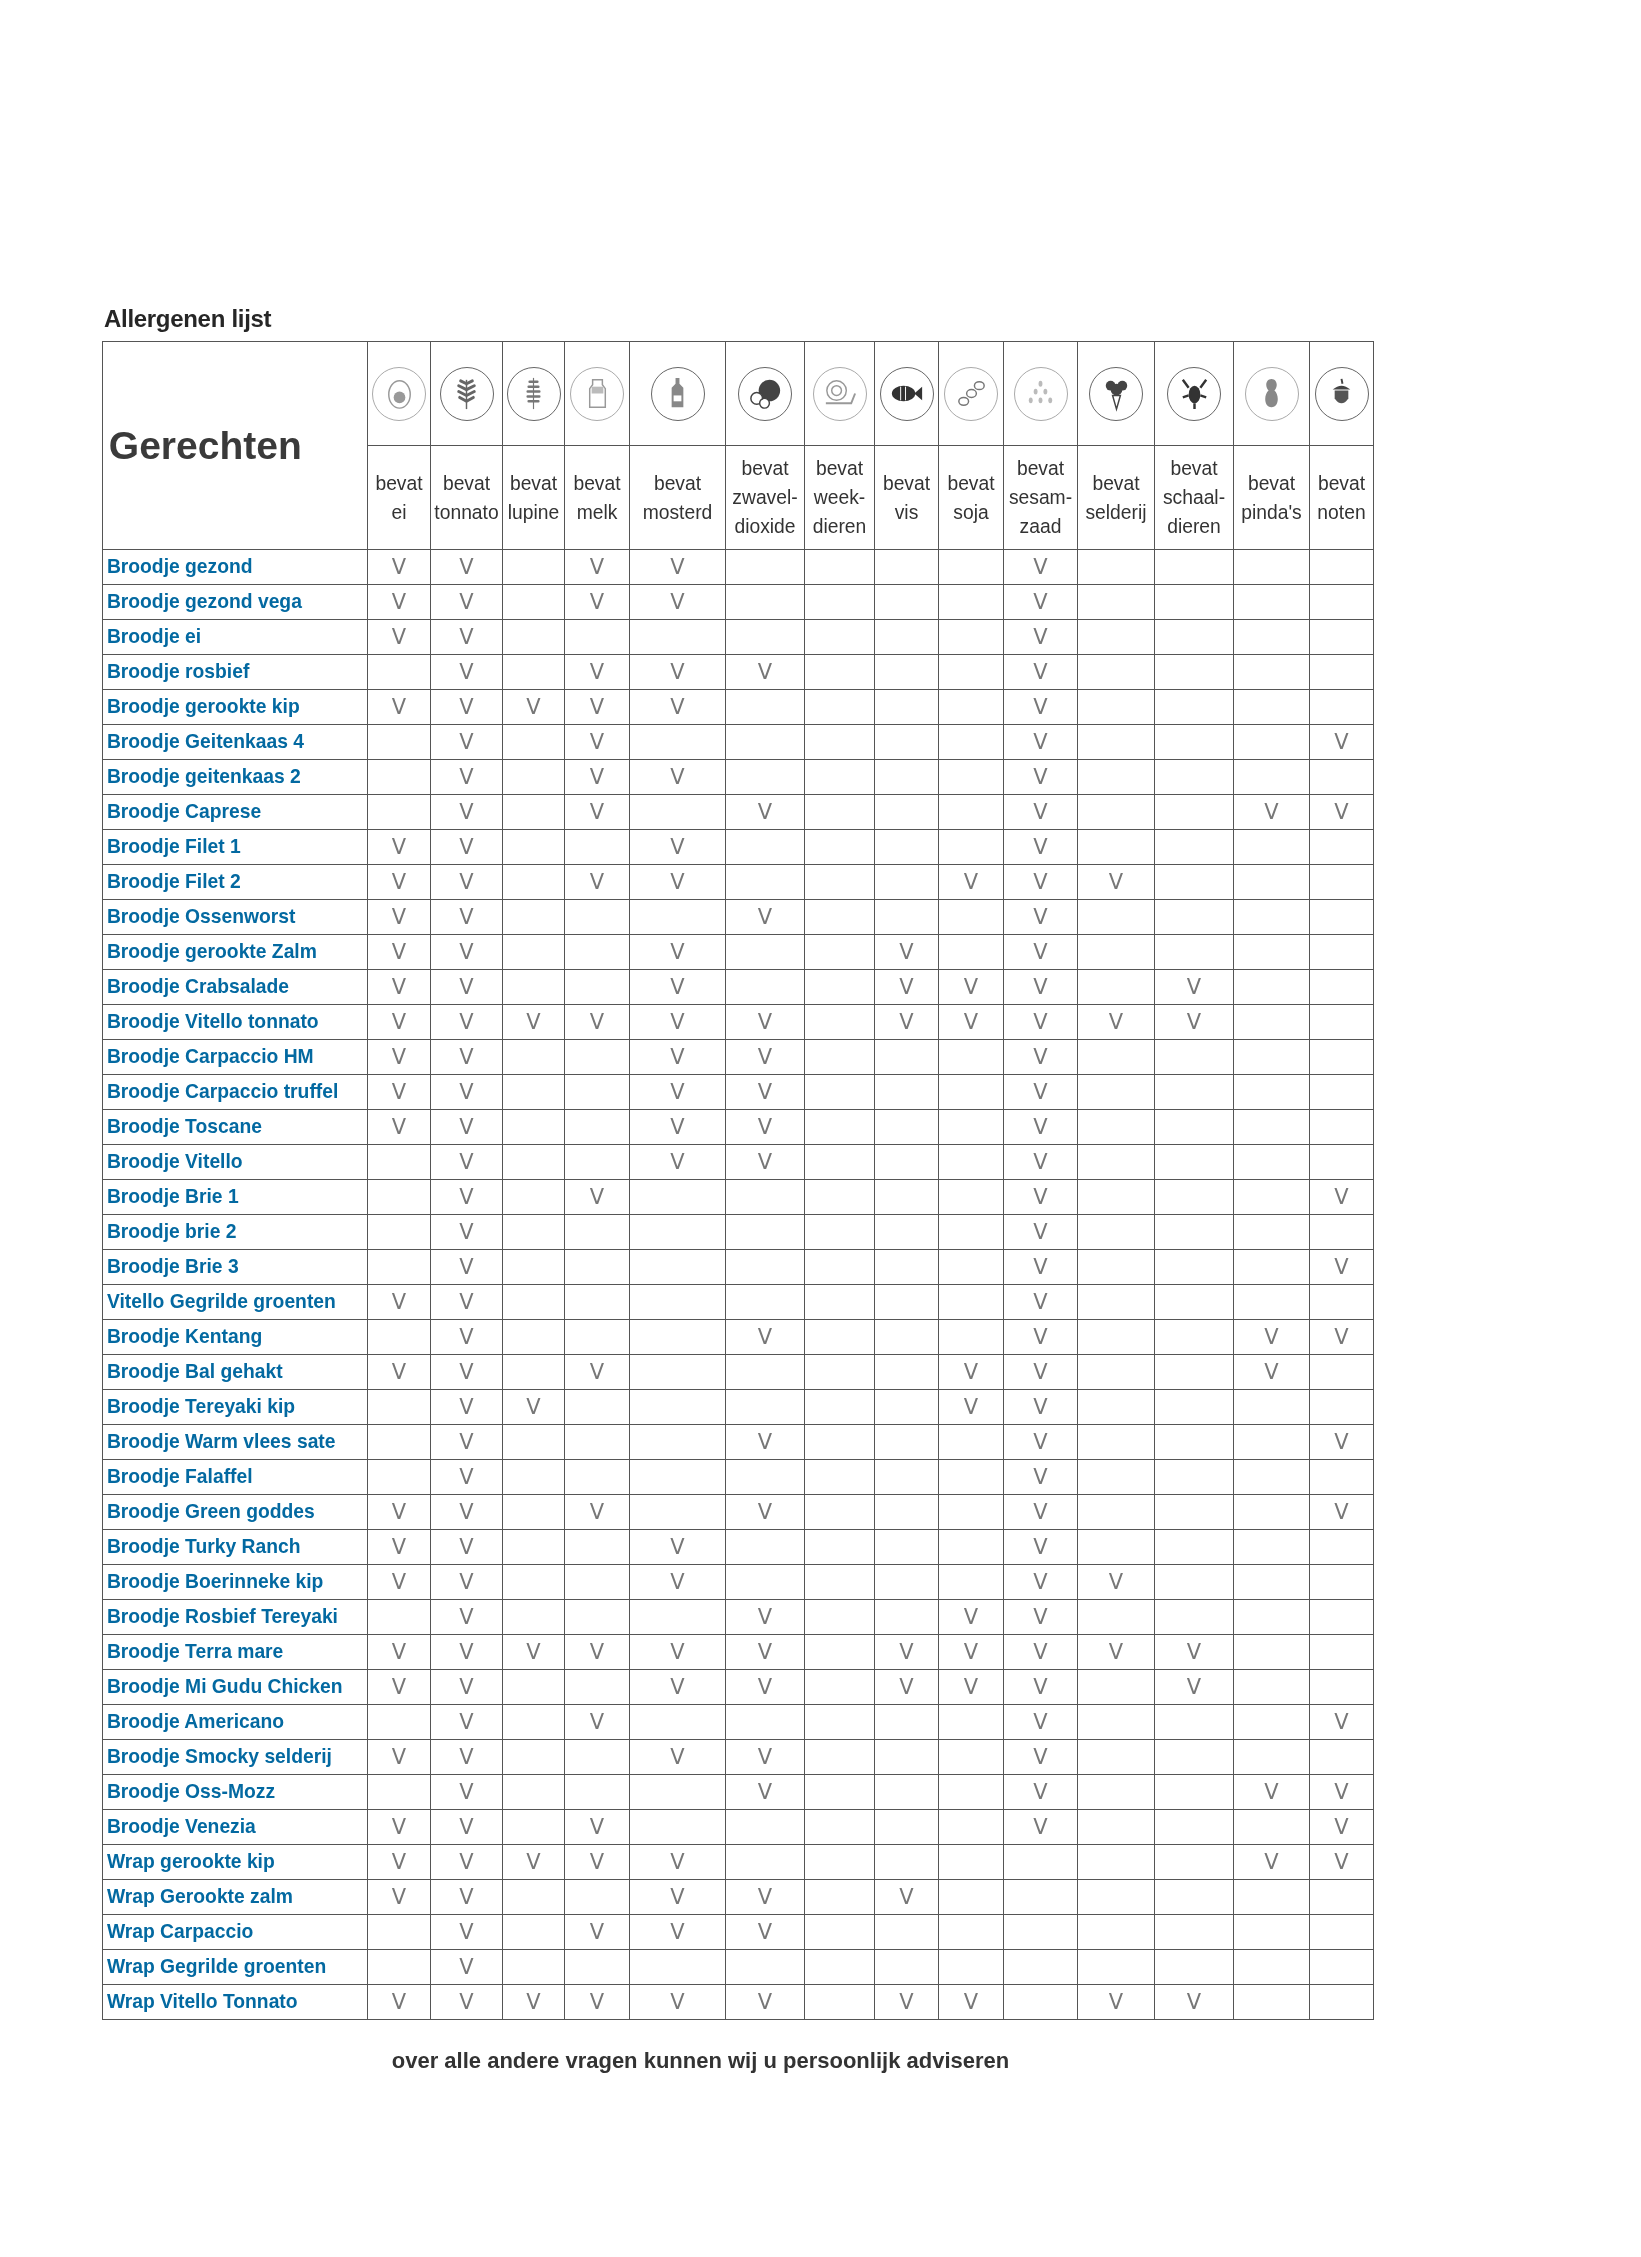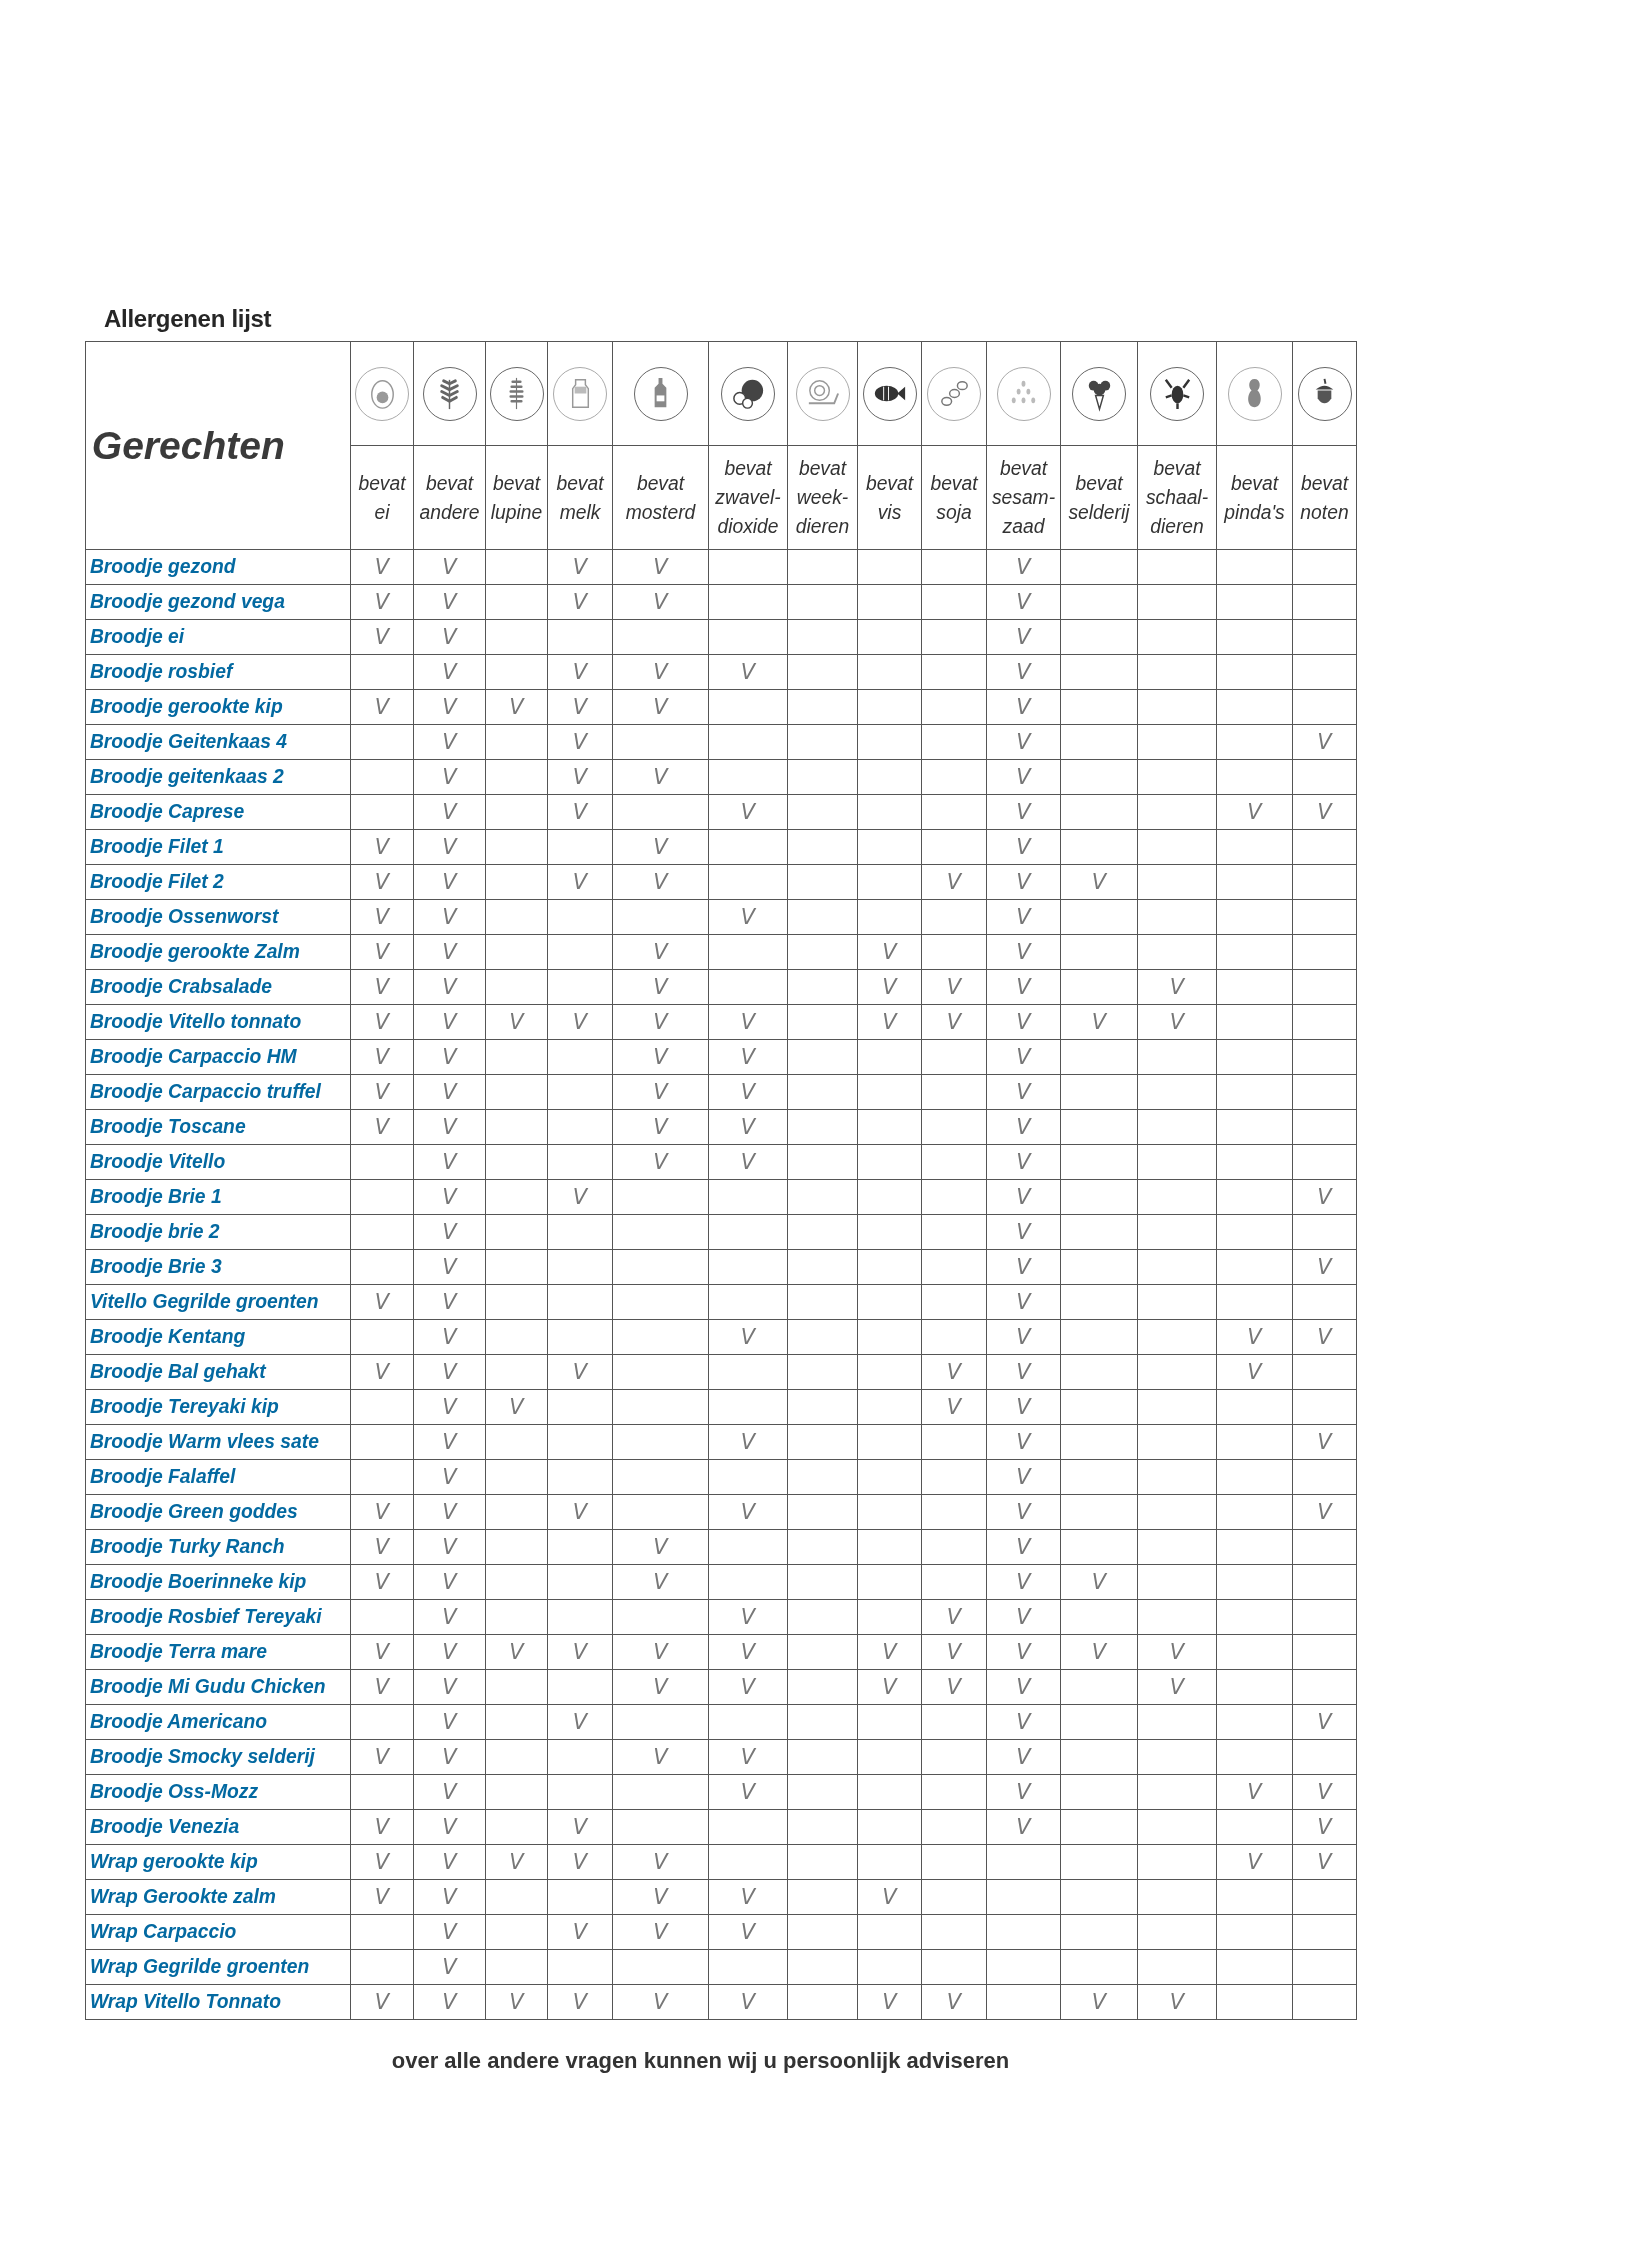--- a/index.html
+++ b/index.html
@@ -1,18 +1,18 @@
 <!DOCTYPE html>
 <html><head>
 <meta charset="utf-8">
 <style>
   html, body { margin:0; padding:0; background:#ffffff; }
   body { width:1641px; height:2257px; position:relative; font-family:"Liberation Sans", sans-serif; color:#2a2a2a; overflow:hidden; }
   .doc-title { position:absolute; left:104px; top:305px; font-size:24px; font-weight:bold; color:#262626; letter-spacing:-0.3px; }
-  table.allergen { position:absolute; left:85px; top:341px; border-collapse:collapse; table-layout:fixed;font-style:italic; }
+  table.allergen { position:absolute; left:102px; top:341px; border-collapse:collapse; table-layout:fixed; }
   table.allergen td, table.allergen th { border:1.4px solid #555; padding:0; }
   .gerechten { vertical-align:middle; text-align:left; font-size:39px; font-weight:bold; color:#3a3a3a; padding-left:5.8px !important; }
   .icon-cell { height:103px; text-align:center; vertical-align:middle; }
   .label-cell { height:103px; text-align:center; vertical-align:middle; font-size:19.3px; font-weight:normal; line-height:29px; color:#333; }
   .icon-circle { display:inline-block; width:52px; height:52px; border-radius:50%; border:1.9px solid #666; position:relative; vertical-align:middle; }
   .icon-circle.light { border-color:#aaa; }
   .icon-circle svg { position:absolute; left:6.8px; top:6.8px; width:39px; height:39px; }
   td.name { font-size:19.3px; font-weight:bold; color:#0369a1; padding-left:3.9px !important; white-space:nowrap; height:34px; }
   td.mark { text-align:center; font-size:21px; color:#777; font-weight:normal; height:34px; font-family:"DejaVu Sans", sans-serif; }
   .footer-note { position:absolute; left:0; width:1353px; text-align:center; top:2048px; font-size:22px; font-weight:bold; color:#333; padding-left:48px; box-sizing:border-box; }
@@ -113,21 +113,21 @@
               <line x1="20" y1="5" x2="21" y2="10" stroke="#444" stroke-width="2"></line>
             </svg></span></th>
       </tr>
     <tr id="label-row">
         <th class="label-cell">
           <div>bevat</div>
           <div>ei</div>
         </th>
         <th class="label-cell">
           <div>bevat</div>
-          <div>andere</div>
+          <div>tonnato</div>
         </th>
         <th class="label-cell">
           <div>bevat</div>
           <div>lupine</div>
         </th>
         <th class="label-cell">
           <div>bevat</div>
           <div>melk</div>
         </th>
         <th class="label-cell">

